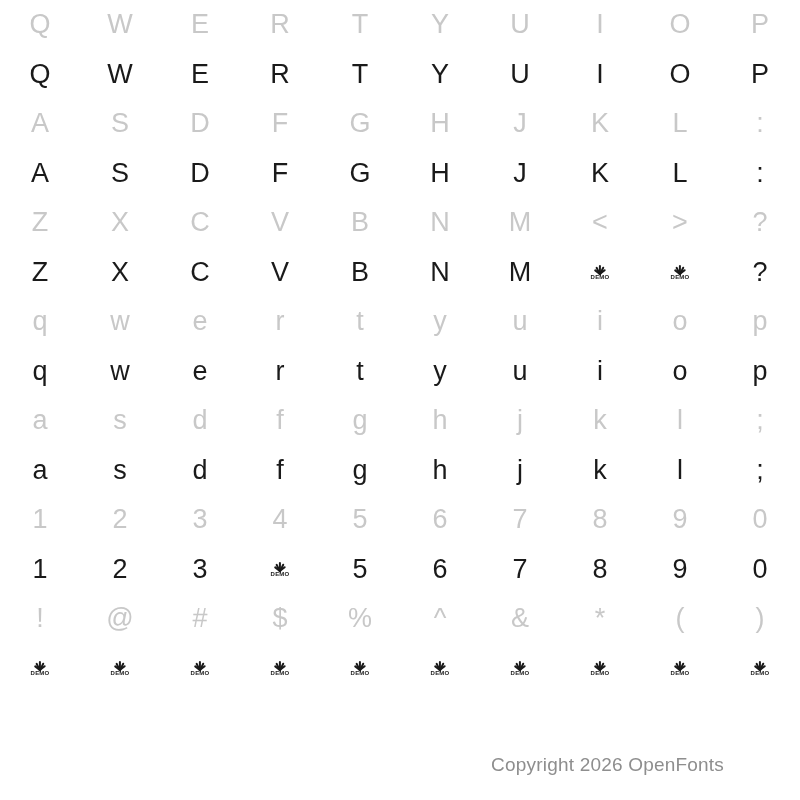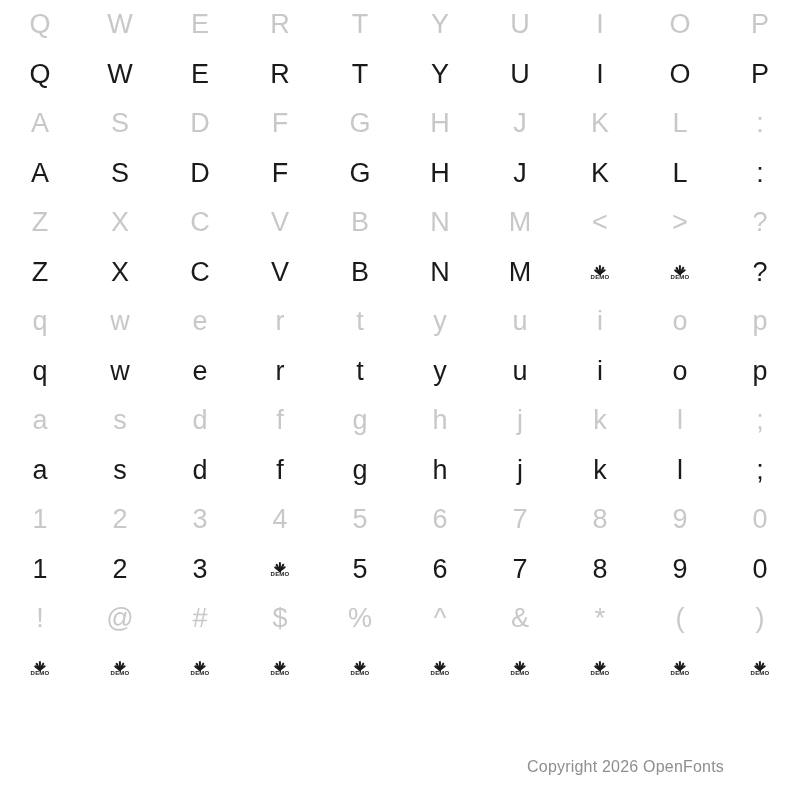--- a/index.html
+++ b/index.html
@@ -86,21 +86,21 @@
     letter-spacing: 0.2px;
     color: #1a1a1a;
     font-family: "Liberation Sans", sans-serif;
     line-height: 8px;
   }
 
   .footer {
     position: absolute;
     right: 76px;
     bottom: 24px;
-    font-size: 16px;
+    font-size: 19px;
     color: #8e8e8e;
     font-family: "Liberation Sans", sans-serif;
     letter-spacing: 0.2px;
   }
 </style>
 </head>
 <body>
 
 <div id="sheet">
     <div class="row ghost">

